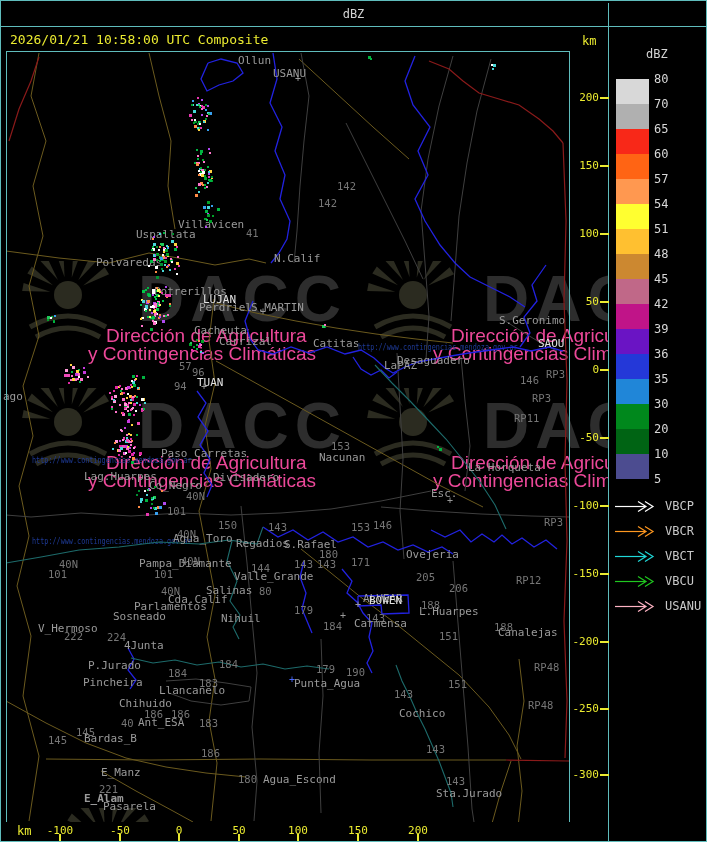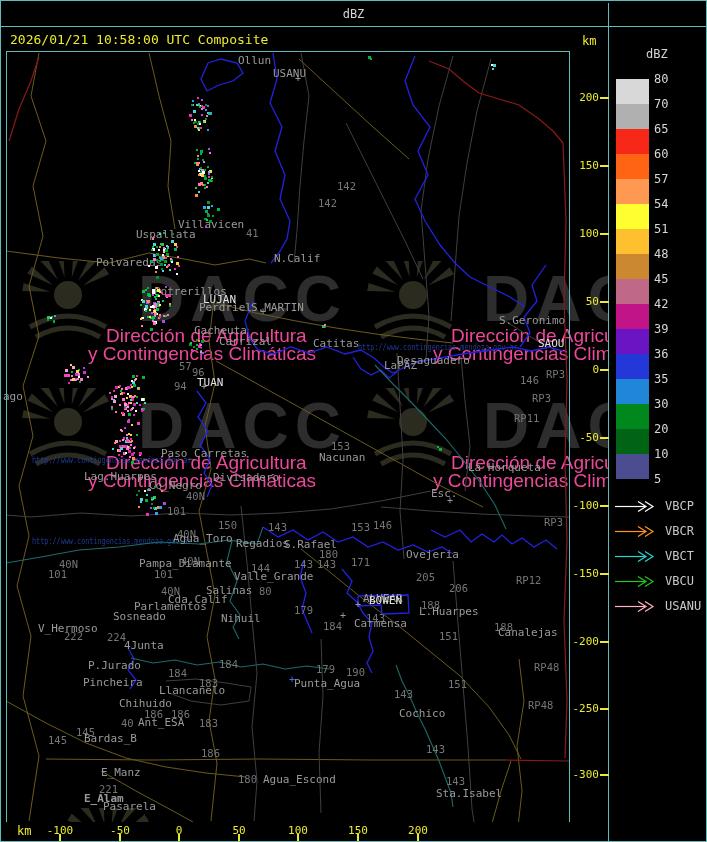--- a/index.html
+++ b/index.html
@@ -303,21 +303,21 @@
         <div class="ml n" style="left: 47px; top: 684px;">145</div>
         <div class="ml n" style="left: 200px; top: 697px;">186</div>
         <div class="ml n" style="left: 425px; top: 693px;">143</div>
         <div class="ml g" style="left: 100px; top: 717px;">E_Manz</div>
         <div class="ml n" style="left: 98px; top: 733px;">221</div>
         <div class="ml n" style="left: 237px; top: 723px;">180</div>
         <div class="ml g" style="left: 262px; top: 724px;">Agua_Escond</div>
         <div class="ml g" style="left: 83px; top: 743px; font-weight: bold;">E_Alam</div>
         <div class="ml g" style="left: 102px; top: 751px;">Pasarela</div>
         <div class="ml n" style="left: 445px; top: 725px;">143</div>
-        <div class="ml g" style="left: 435px; top: 738px;">Sta.Isabel</div>
+        <div class="ml g" style="left: 435px; top: 738px;">Sta.Jurado</div>
         <div class="ml g" style="left: 2px; top: 341px;">ago</div>
         <div class="ml n" style="left: 178px; top: 310px;">57</div>
         <div class="ml n" style="left: 191px; top: 316px;">96</div>
         <div class="ml n" style="left: 173px; top: 330px;">94</div>
         <div class="ml w" style="left: 196px; top: 327px;">TUAN</div>
         <div class="mk g" style="left: 294px; top: 24px;">+</div>
         <div class="mk g" style="left: 259px; top: 257px;">+</div>
         <div class="mk g" style="left: 446px; top: 446px;">+</div>
         <div class="mk g" style="left: 354px; top: 550px;">+</div>
         <div class="mk g" style="left: 339px; top: 561px;">+</div>

